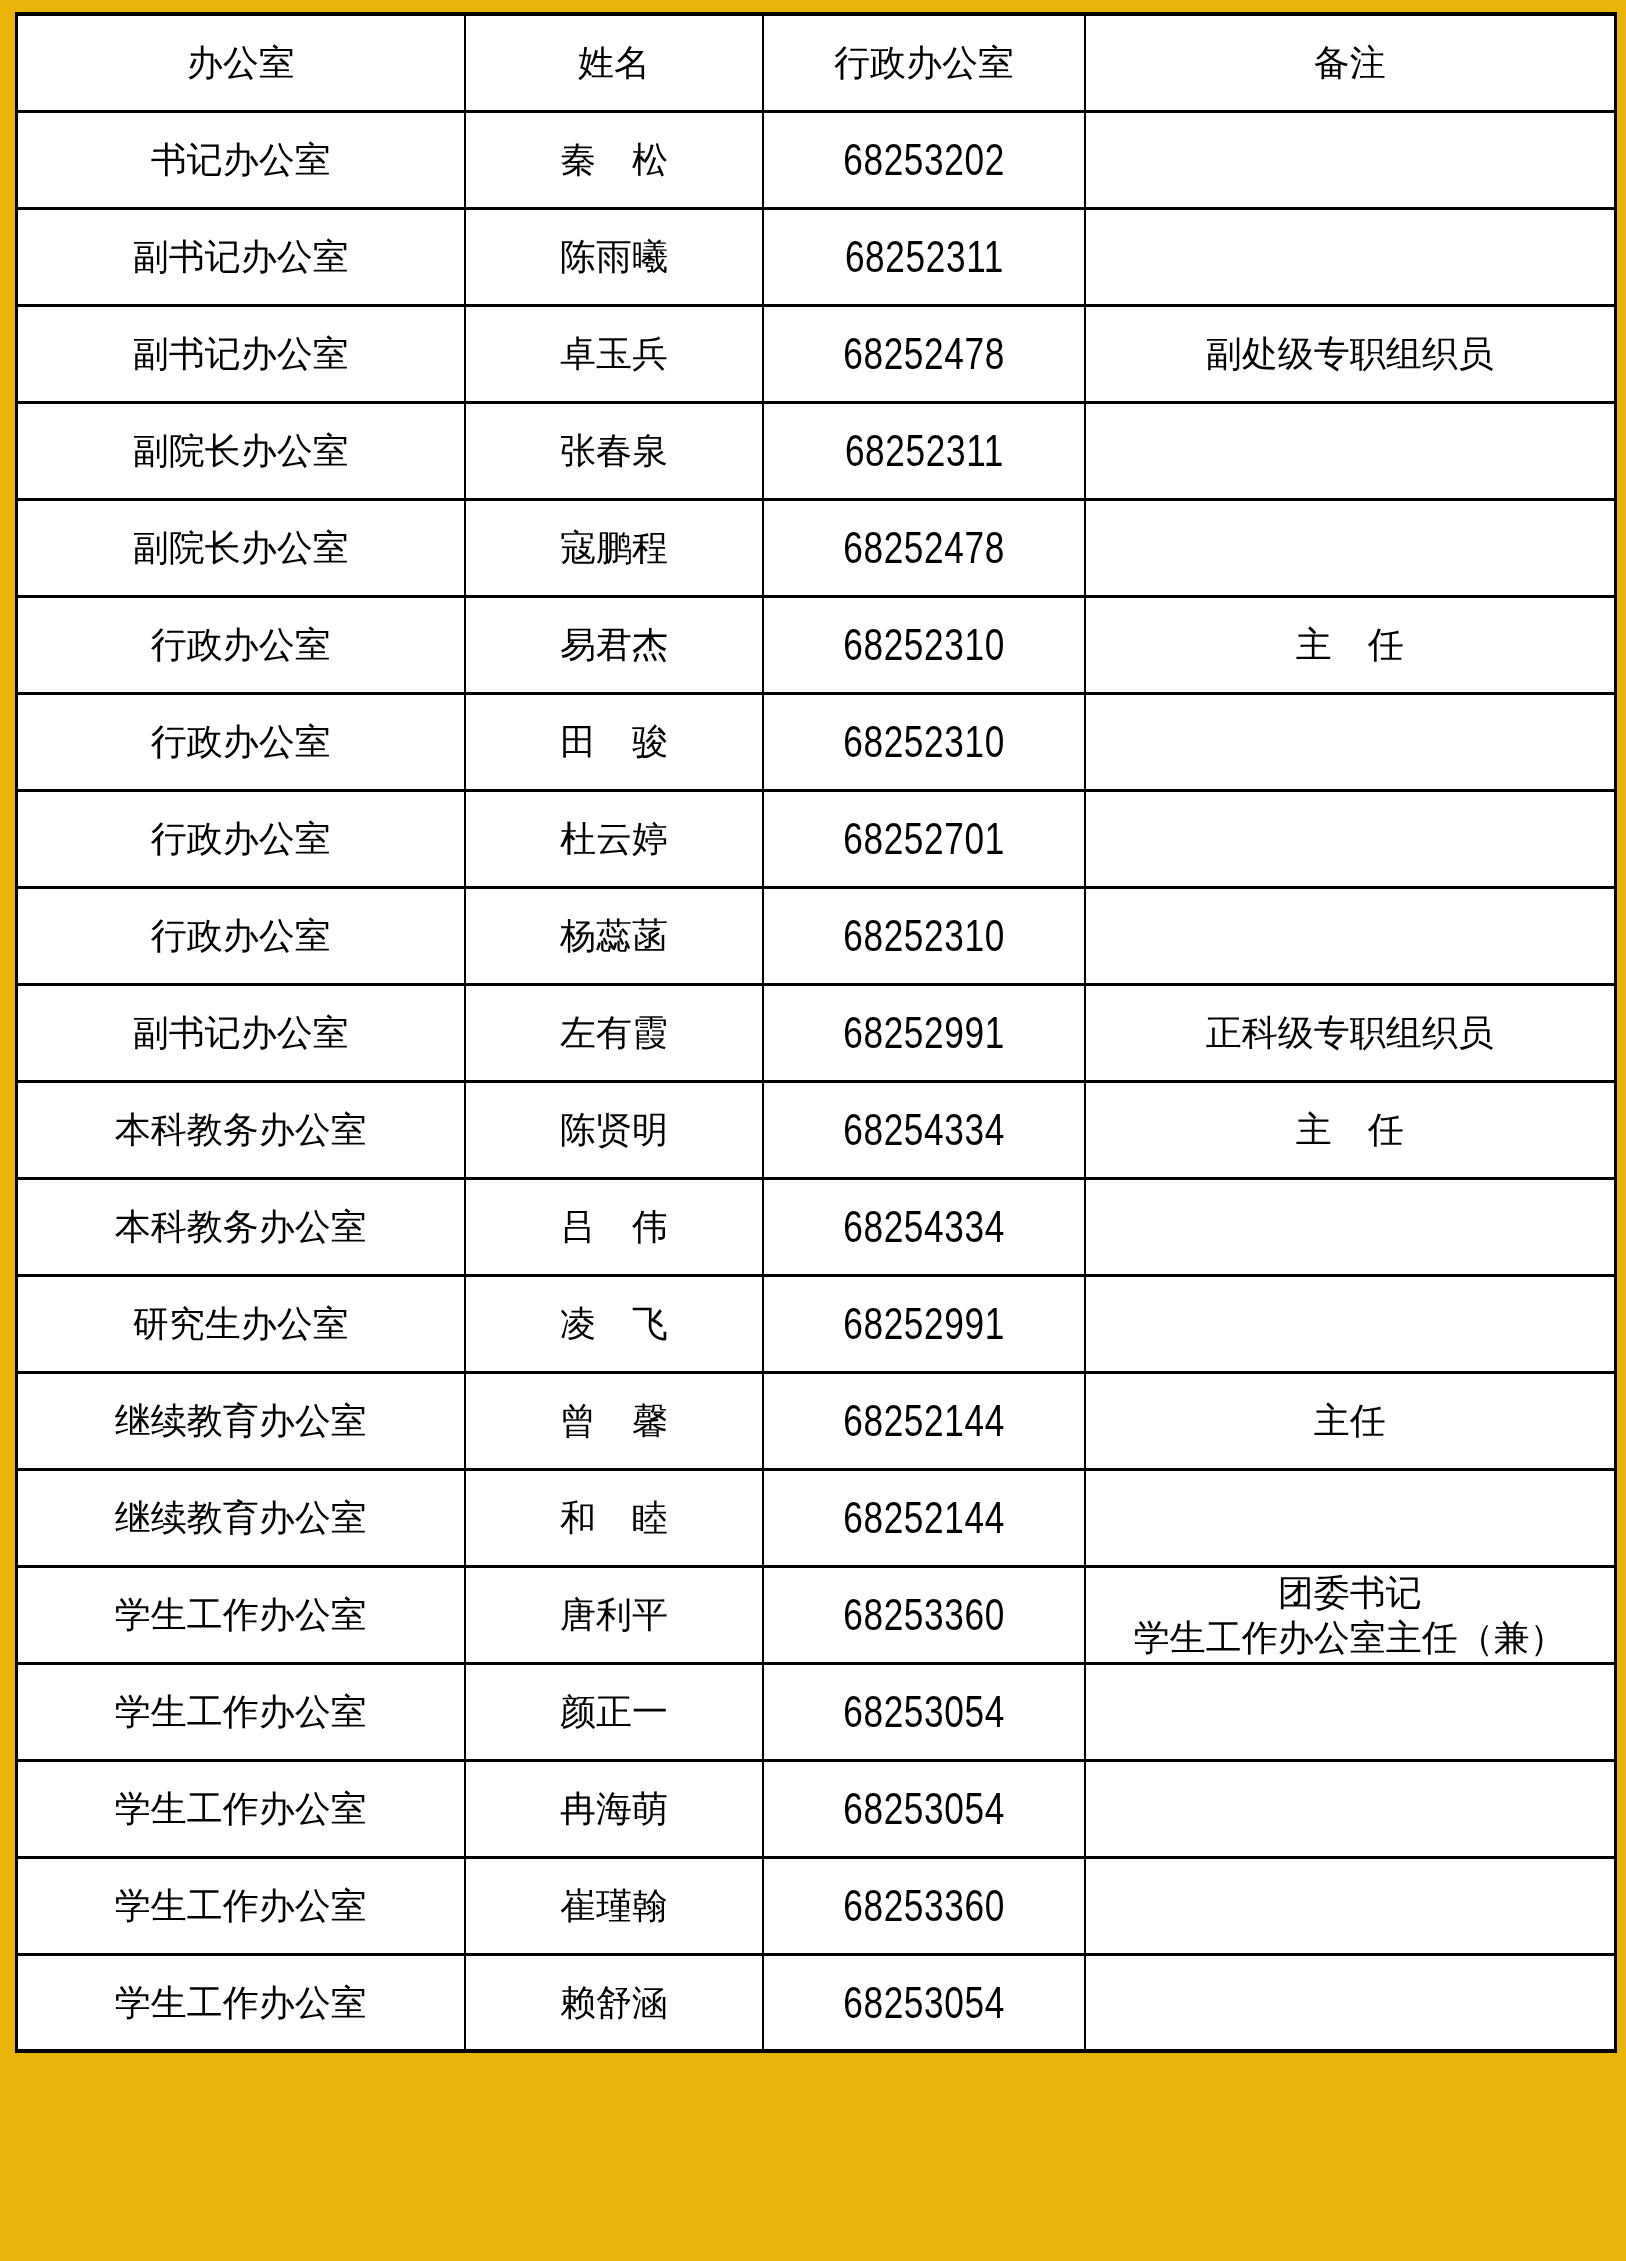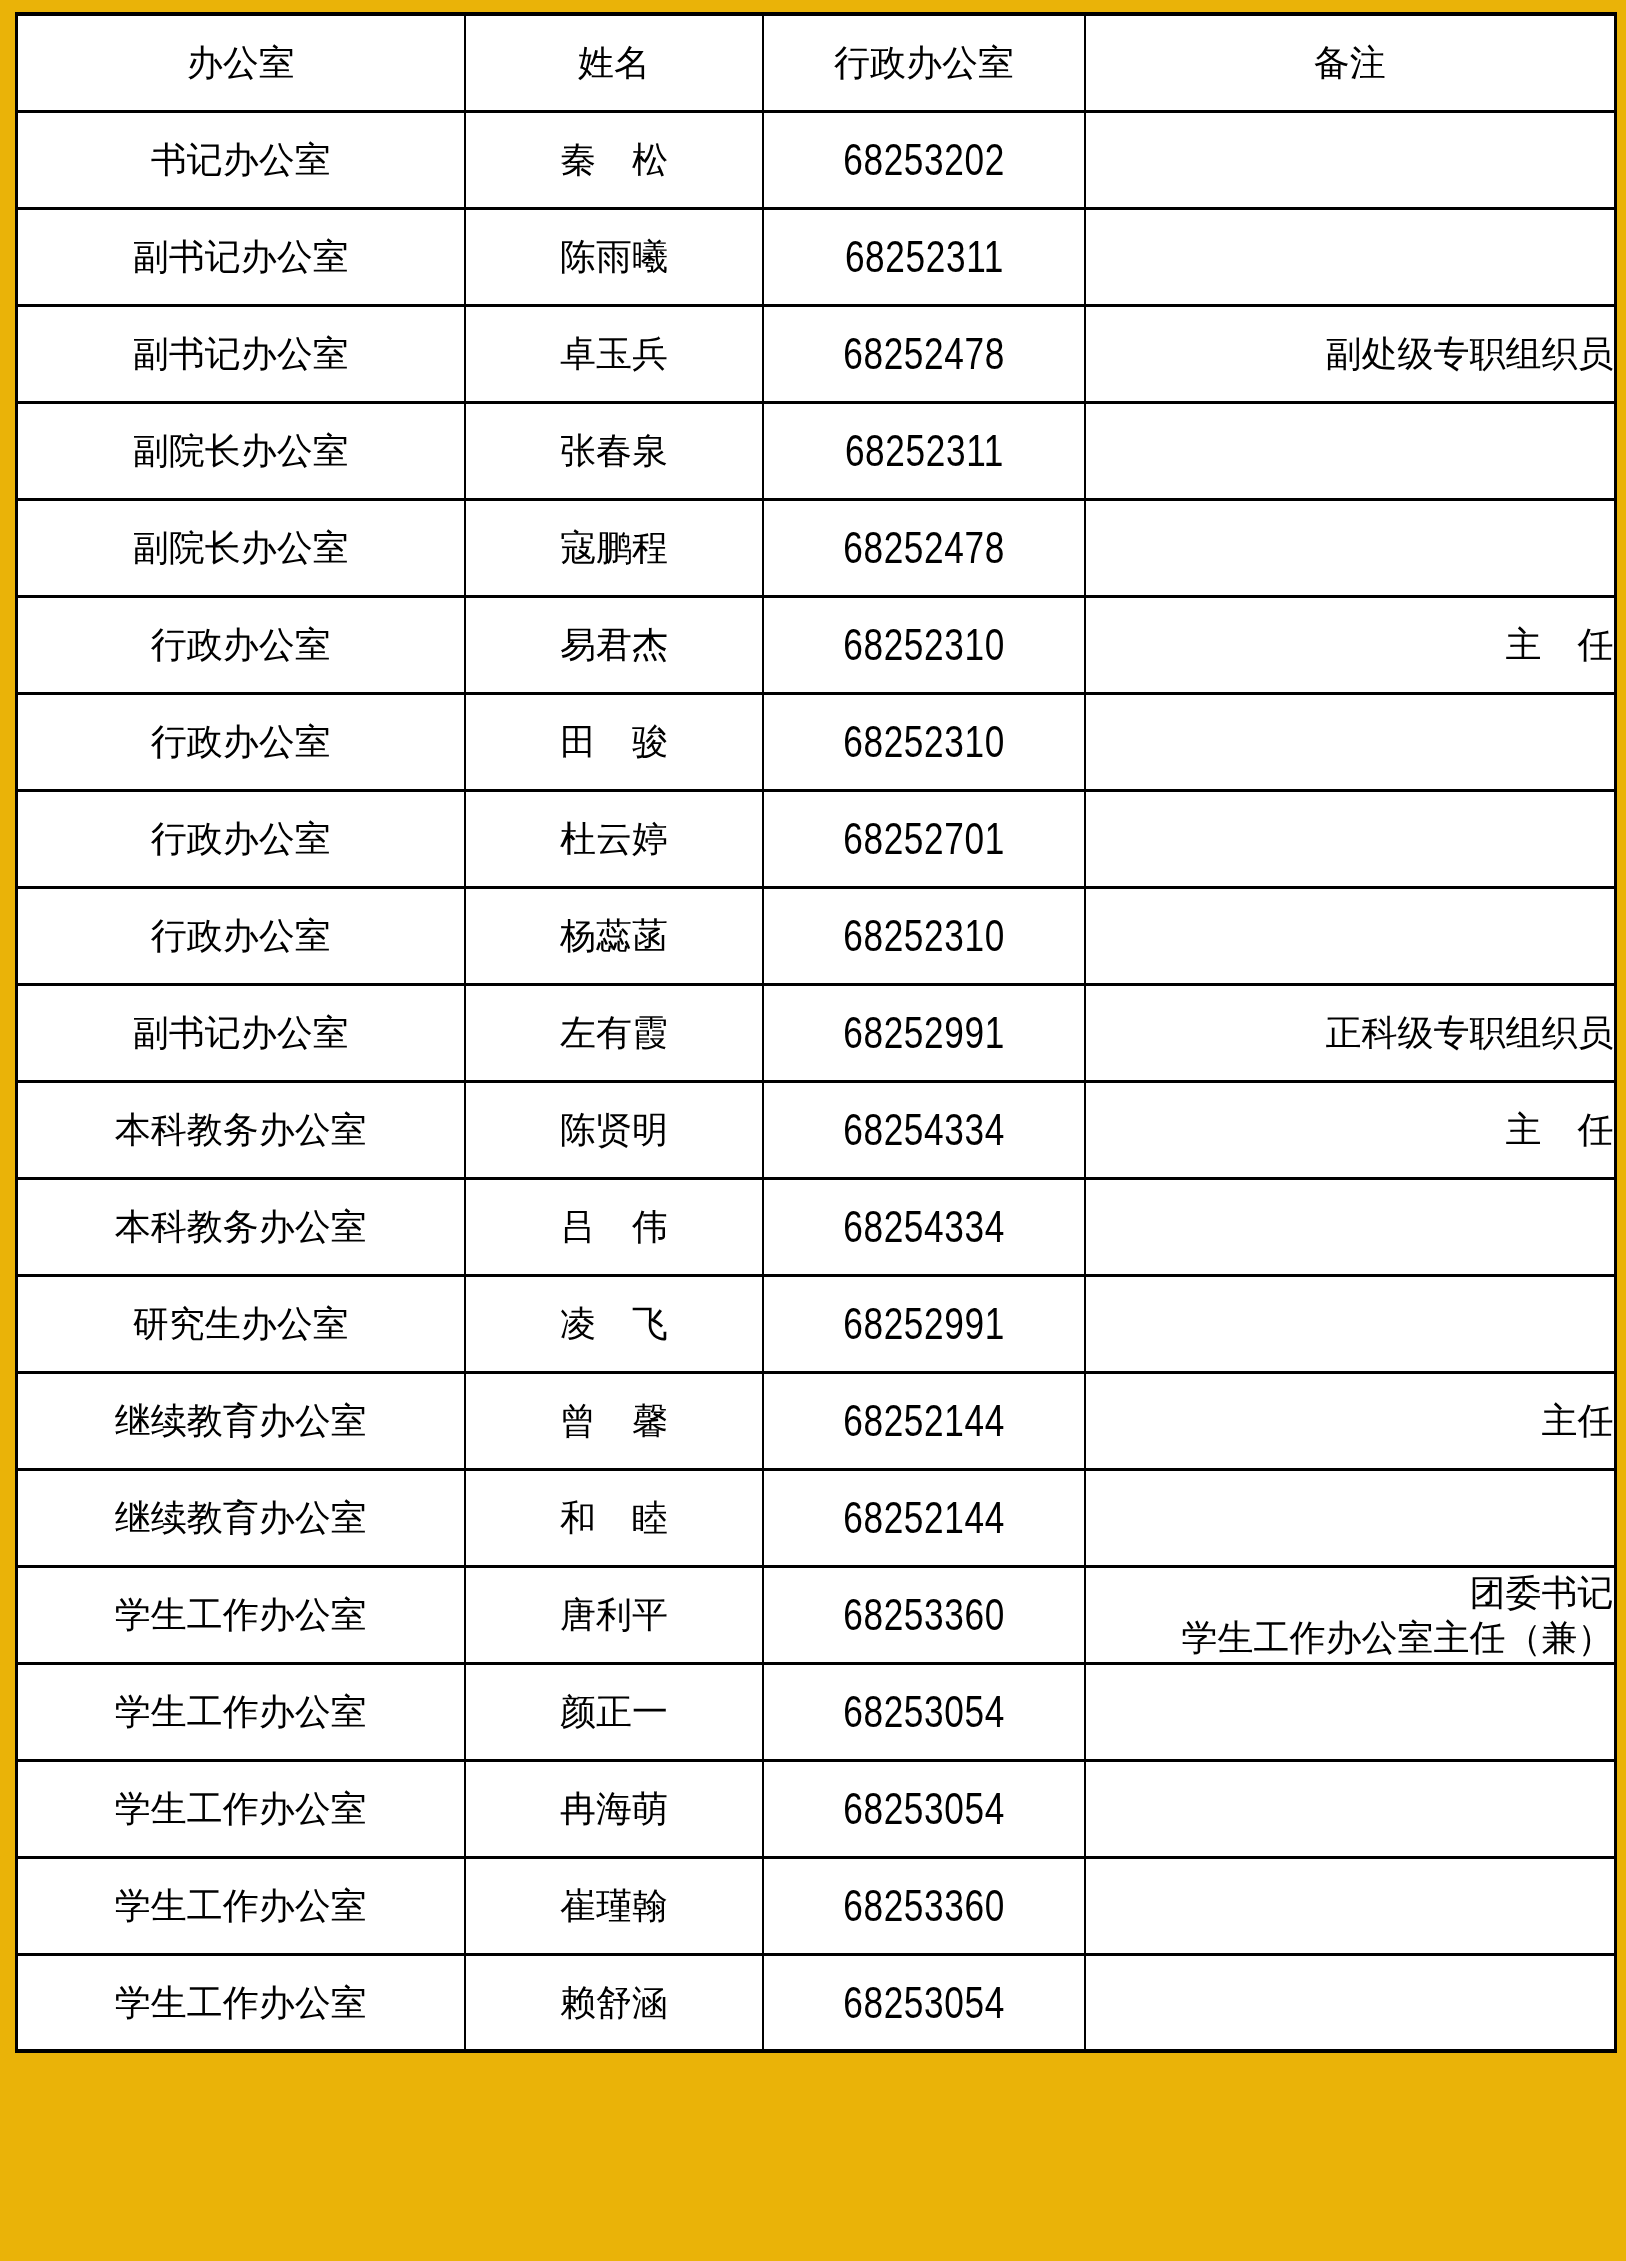--- a/index.html
+++ b/index.html
@@ -45,21 +45,21 @@
     font-weight: normal;
     line-height: 1.25;
     padding: 0;
     overflow: hidden;
   }
   thead th { border-top-width: 4.9px; }
   tbody tr:last-child td { border-bottom-width: 4.9px; }
   th:first-child, td:first-child { border-left-width: 3.2px; }
   th:last-child,  td:last-child  { border-right-width: 3.2px; }
 
-  td.remark-cell { white-space: pre-line; text-align: right; }
+  td.remark-cell { white-space: pre-line; }
 
   .phone {
     font-family: "Liberation Sans", sans-serif;
     font-size: 44px;
     display: inline-block;
     transform: scaleX(0.8);
     transform-origin: center;
     letter-spacing: 0.8px;
   }
 </style>

